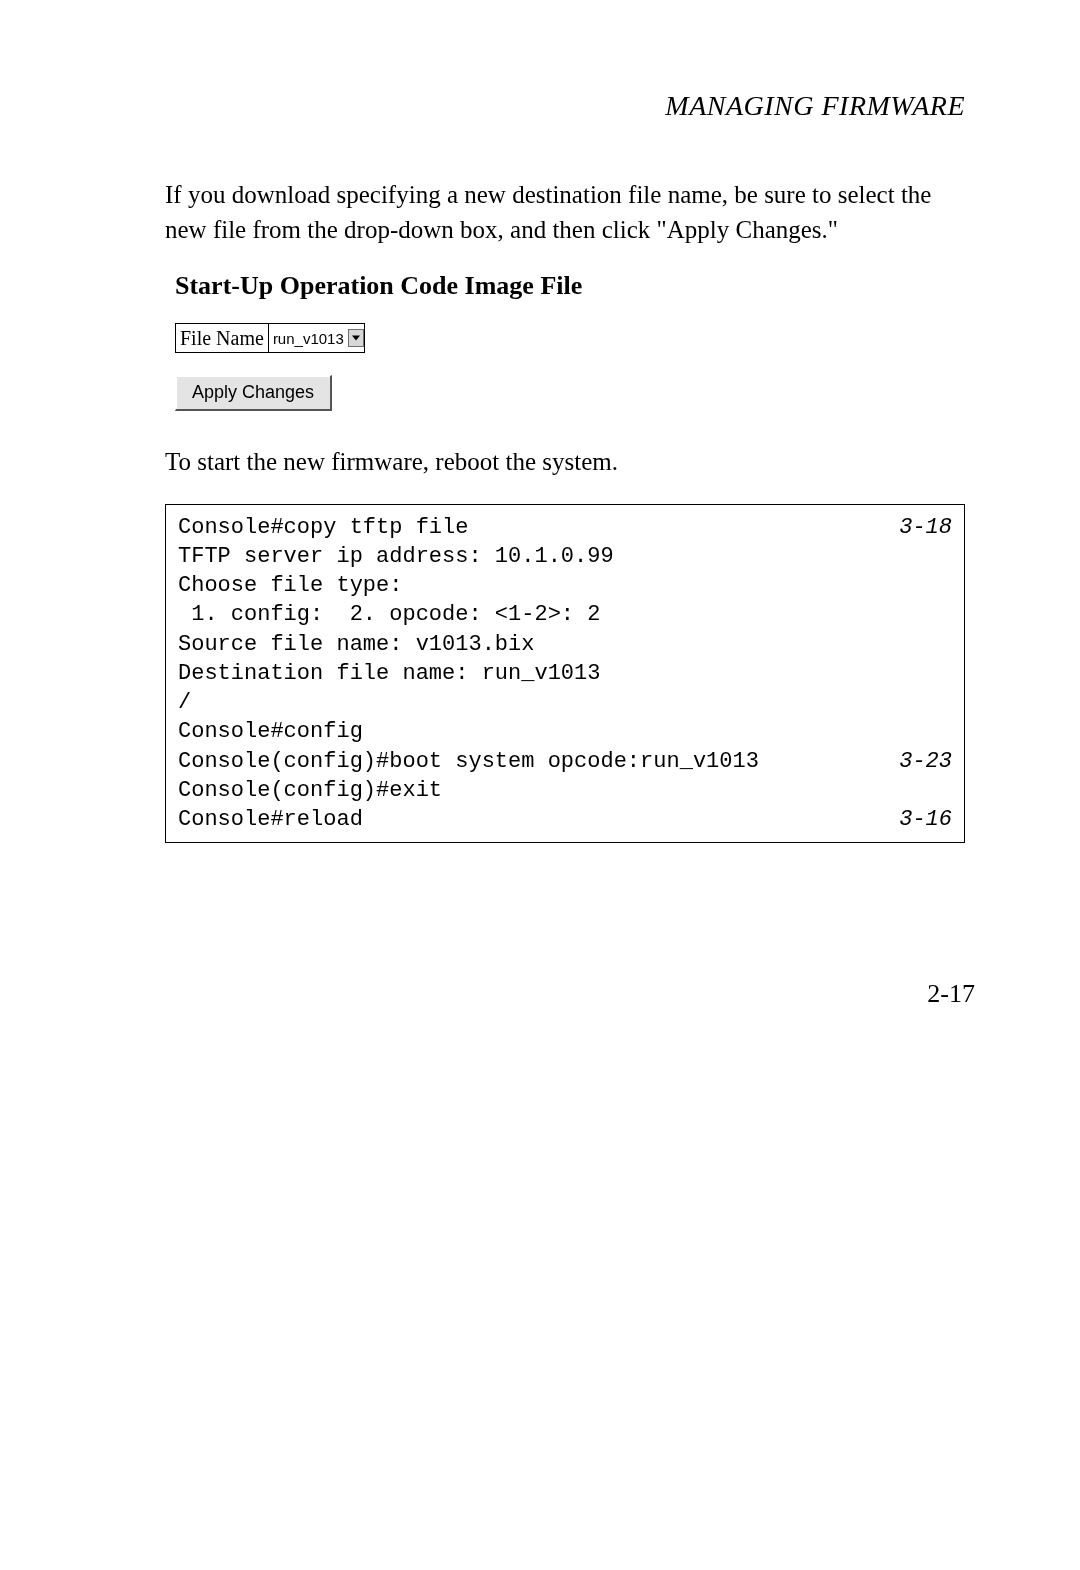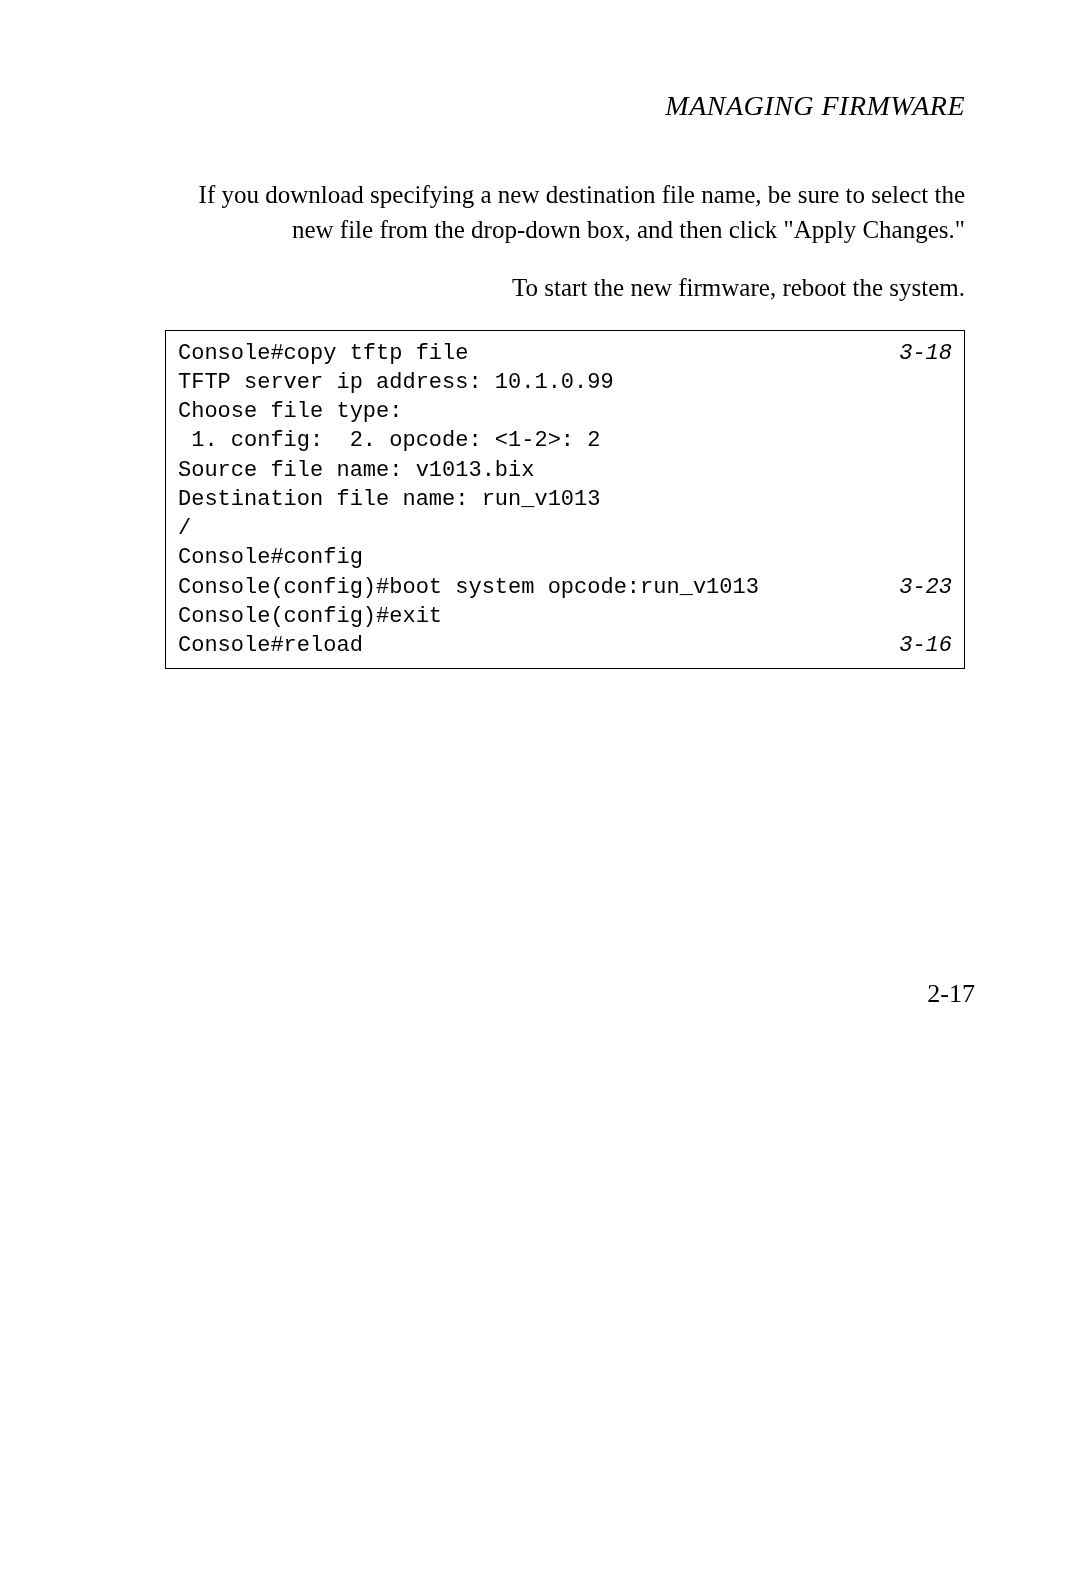--- a/index.html
+++ b/index.html
@@ -28,21 +28,20 @@
     font-variant: small-caps;
     font-size: 28px;
     letter-spacing: 0.5px;
     margin-bottom: 56px;
     font-family: "Georgia", "Times New Roman", serif;
   }
   .body-text {
     font-size: 25px;
     line-height: 1.38;
     margin: 6px 0 24px 0;
-    text-align: right;
   }
   .body-text .bold {
     font-weight: bold;
   }
 
   
   .ui-block {
     margin: 20px 0 34px 10px;
   }
   .ui-title {
@@ -139,20 +138,41 @@
 <body>
 
 <div class="page">
 
   <div class="running-head">
     <span>MANAGING FIRMWARE</span>
   </div>
 
   <p class="body-text">If you download specifying a new destination file name, be sure to select the new file from the drop-down box, and then click "Apply Changes."</p>
 
+  <div class="ui-block">
+    <div class="ui-title">Start-Up Operation Code Image File</div>
+
+    <div class="ui-row">
+      <span class="ui-row-label">File Name</span>
+      <span class="ui-select">
+        <span>run_v1013</span>
+        <span class="sel-btn">
+          <span>
+            <svg viewBox="0 0 10 6">
+                <polygon points="0,0 10,0 5,6" fill="#000"></polygon>
+              </svg>
+          </span>
+        </span>
+      </span>
+    </div>
+
+    <div>
+      <span class="ui-button">Apply Changes</span>
+    </div>
+  </div>
 
   <p class="body-text">To start the new firmware, reboot the system.</p>
 
 
   <div class="cli-box" id="cli-box"><div class="cli-line"><span>Console#copy tftp file</span><span class="cli-ref">3-18</span></div><div class="cli-line"><span>TFTP server ip address: 10.1.0.99</span></div><div class="cli-line"><span>Choose file type:</span></div><div class="cli-line"><span> 1. config:  2. opcode: &lt;1-2&gt;: 2</span></div><div class="cli-line"><span>Source file name: v1013.bix</span></div><div class="cli-line"><span>Destination file name: run_v1013</span></div><div class="cli-line"><span>/</span></div><div class="cli-line"><span>Console#config</span></div><div class="cli-line"><span>Console(config)#boot system opcode:run_v1013</span><span class="cli-ref">3-23</span></div><div class="cli-line"><span>Console(config)#exit</span></div><div class="cli-line"><span>Console#reload</span><span class="cli-ref">3-16</span></div></div>
 
 
   <div class="page-number">2-17</div>
 </div>
 

